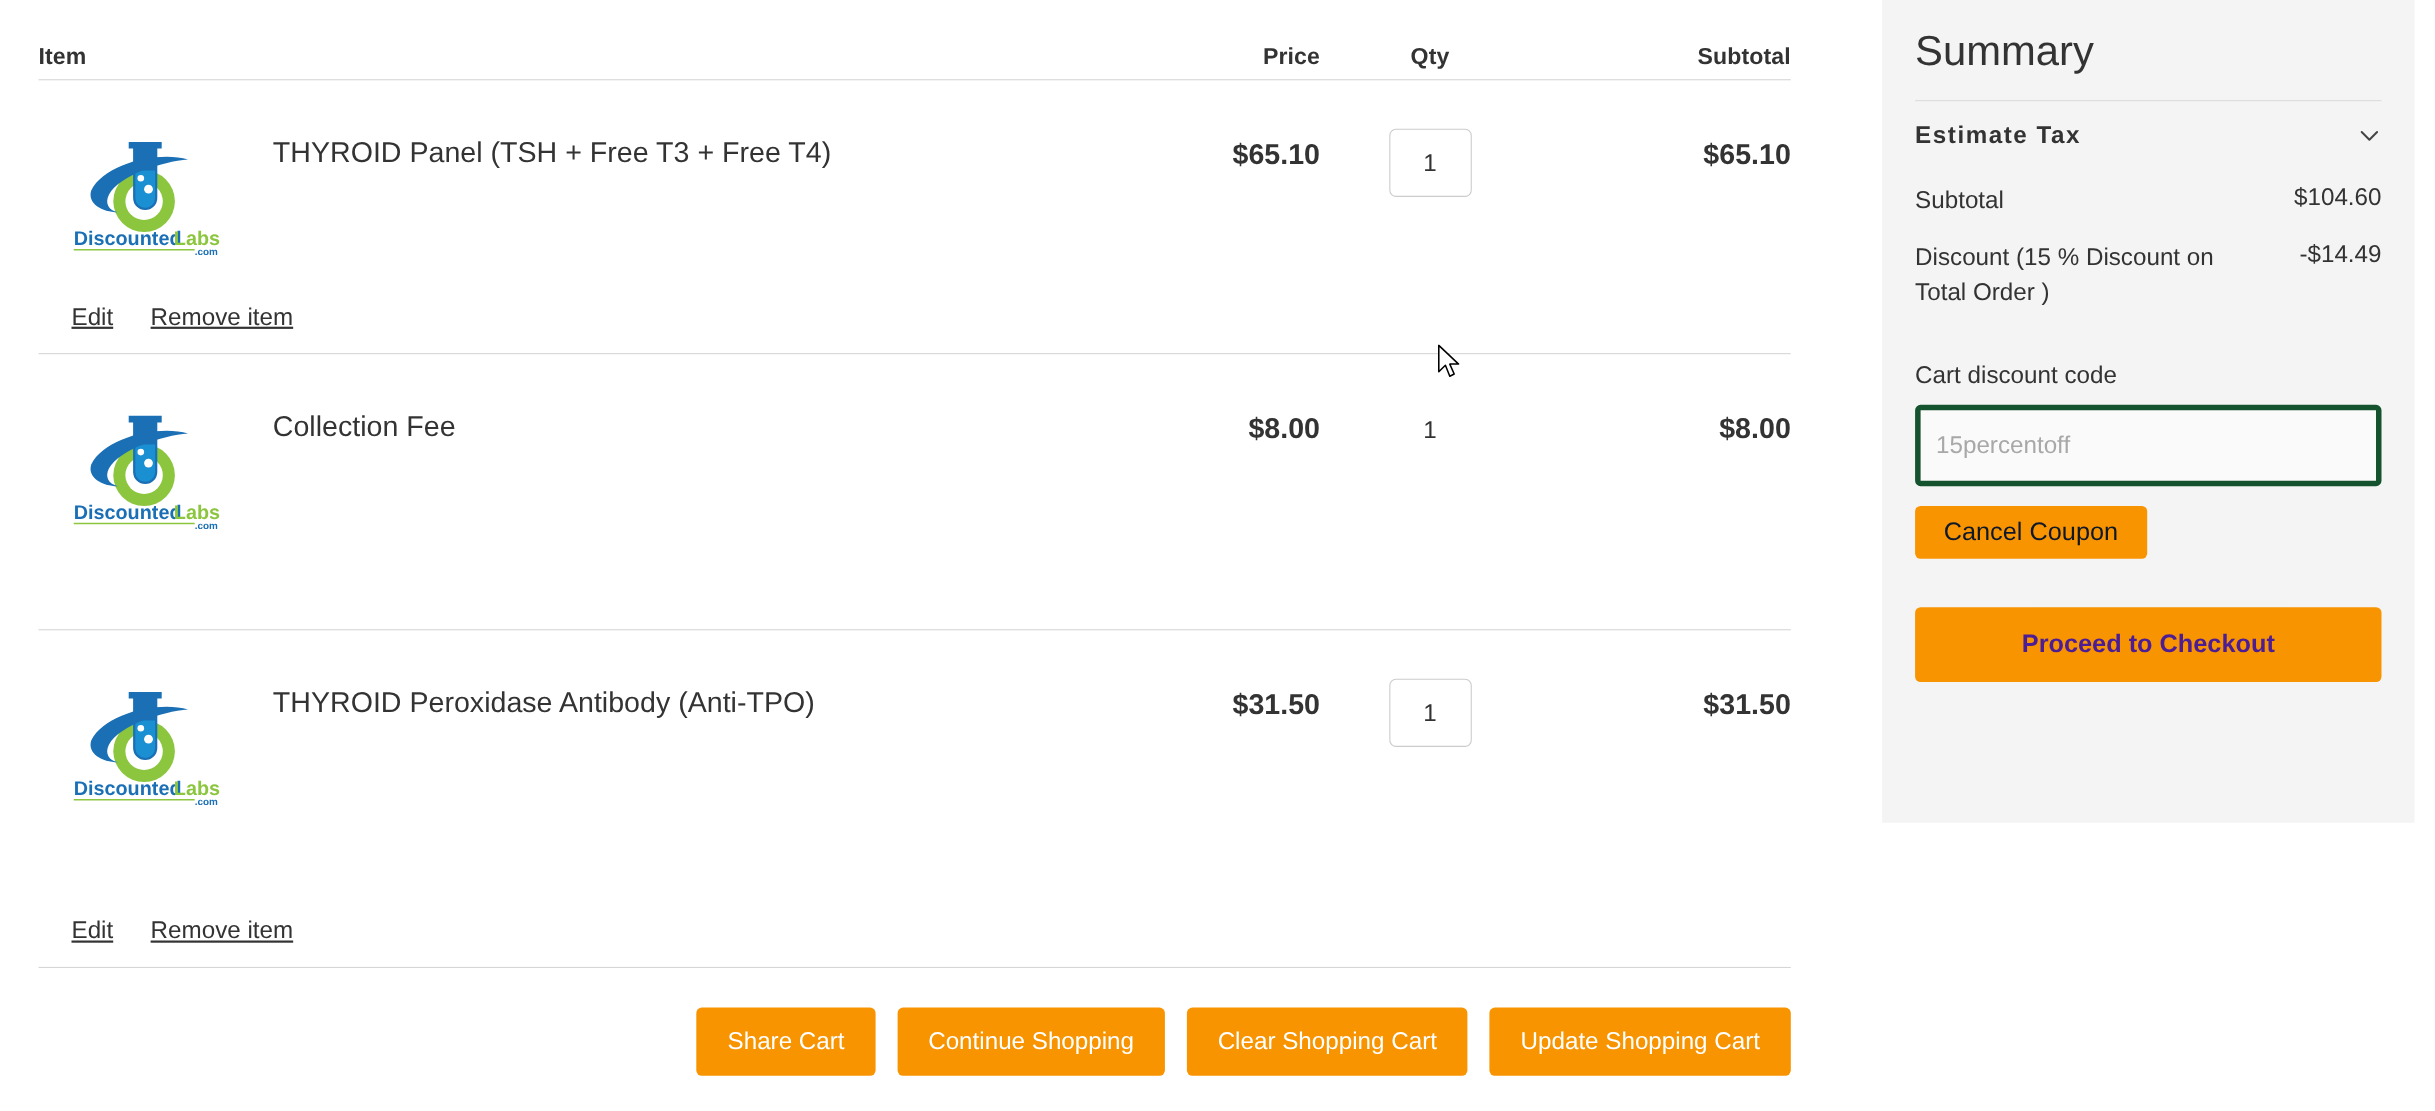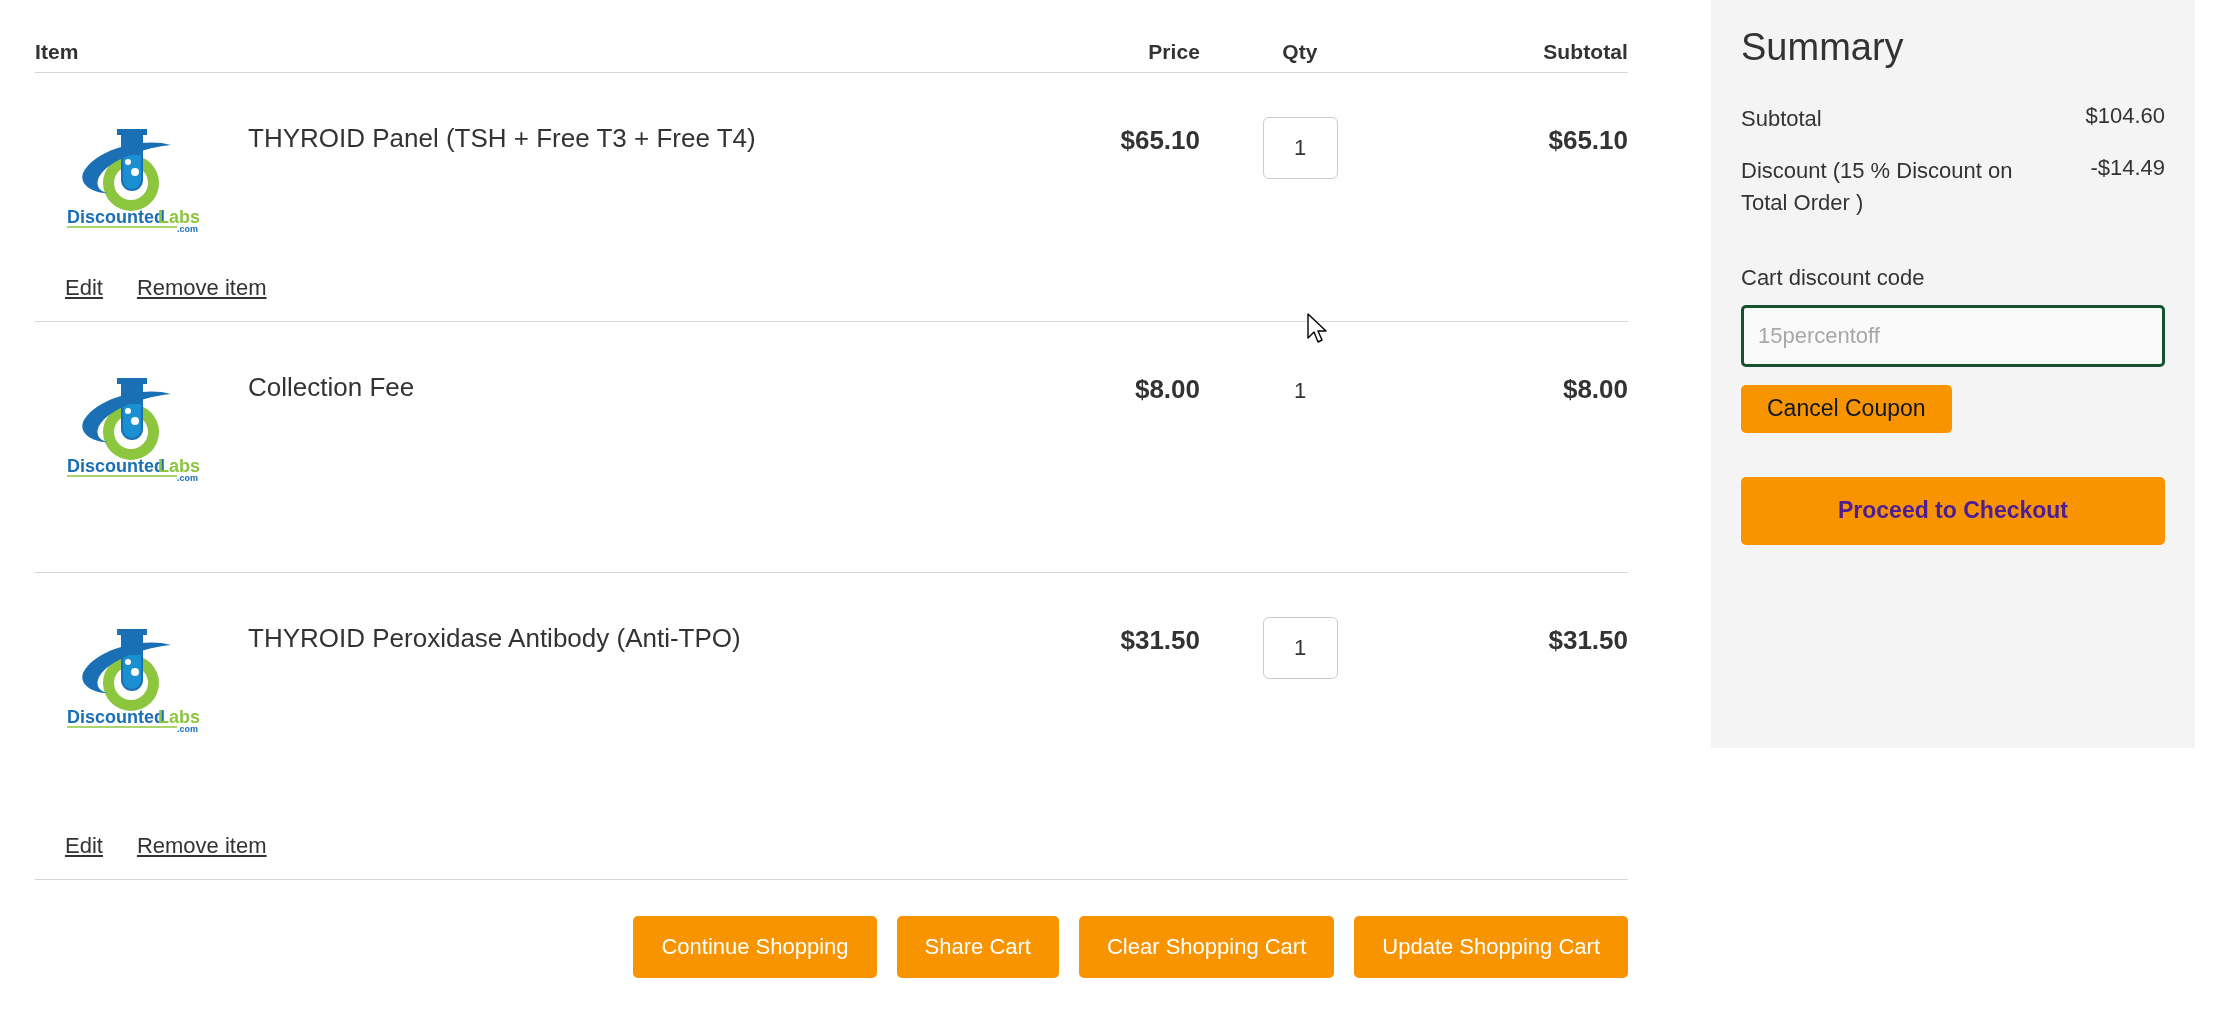--- a/index.html
+++ b/index.html
@@ -190,22 +190,22 @@
   .tot-line.order-total .val { font-weight: bold; font-size: 23px; }
   .tot-line.sub .val { font-weight: normal; }
 
   .disc-label {
     font-size: 22px;
     color: #333333;
     padding: 18px 0 14px 0;
   }
   .disc-input {
     width: 100%;
-    height: 62px;
-    border: 3px solid #14532d;
+    height: 74px;
+    border: 5px solid #14532d;
     border-radius: 5px;
     background: #fafafa;
     padding: 0 14px;
     font-size: 22px;
     color: #999999;
     font-family: "Liberation Sans", sans-serif;
   }
   .disc-input::placeholder { color: #a8a8a8; }
   .btn-cancel-coupon {
     margin-top: 18px;
@@ -343,30 +343,38 @@
         <div class="qty-input">1</div>
       </div>
       <div class="col-sub sub-cell">$31.50</div>
       <div class="row-actions">
         <a>Edit</a>
         <a>Remove item</a>
       </div>
     </div>
 
     <div class="cart-actions">
+      <button class="btn-orange">Share Cart</button>
       <button class="btn-orange">Continue Shopping</button>
-      <button class="btn-orange">Share Cart</button>
       <button class="btn-orange">Clear Shopping Cart</button>
       <button class="btn-orange">Update Shopping Cart</button>
     </div>
   </div>
 
   <div class="summary">
     <h2>Summary</h2>
 
+    <div class="acc-row">
+      <span class="acc-title">Estimate Tax</span>
+      <span class="chev">
+        <svg viewBox="0 0 22 22" width="22" height="22" xmlns="http://www.w3.org/2000/svg">
+          <polyline points="4,8 11,15 18,8" fill="none" stroke="#444444" stroke-width="1.8" stroke-linecap="round" stroke-linejoin="round"></polyline>
+        </svg>
+      </span>
+    </div>
 
     <div class="totals">
       <div class="tot-line sub">
         <span class="lbl">Subtotal</span>
         <span class="val">$104.60</span>
       </div>
       <div class="tot-line">
         <span class="lbl">Discount (15 % Discount on Total Order )</span>
         <span class="val">-$14.49</span>
       </div>

